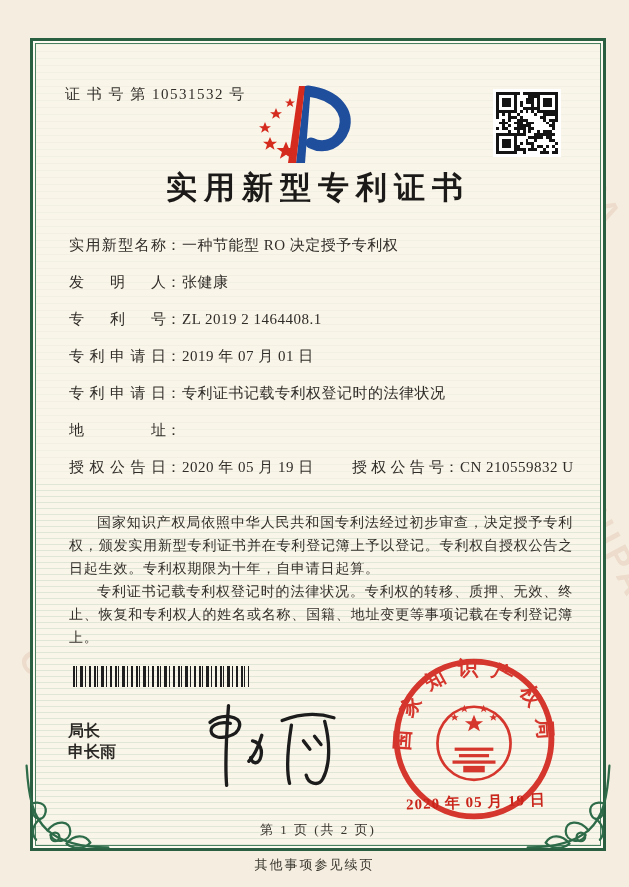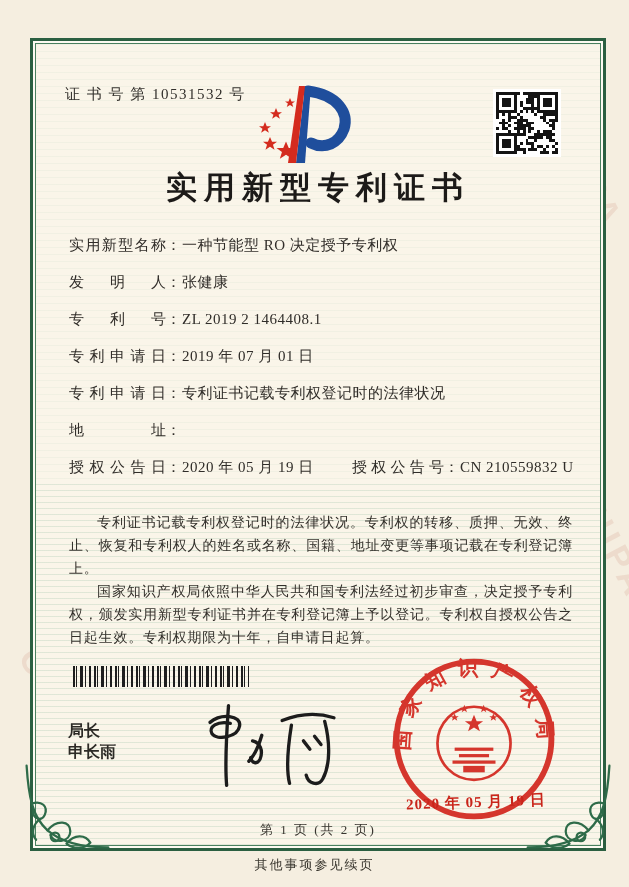--- a/index.html
+++ b/index.html
@@ -377,22 +377,22 @@
       </span>
       <span class="f-group">
         <span class="f-label2">授权公告号</span>
           <span class="f-colon">：</span>
           <span class="f-value2">CN 210559832 U</span>
       </span>
     </div>
   </div>
 
   <div class="paragraphs">
+    <p>国家知识产权局依照中华人民共和国专利法经过初步审查，决定授予专利权，颁发实用新型专利证书并在专利登记簿上予以登记。专利权自授权公告之日起生效。专利权期限为十年，自申请日起算。</p>
     <p>专利证书记载专利权登记时的法律状况。专利权的转移、质押、无效、终止、恢复和专利权人的姓名或名称、国籍、地址变更等事项记载在专利登记簿上。</p>
-    <p>国家知识产权局依照中华人民共和国专利法经过初步审查，决定授予专利权，颁发实用新型专利证书并在专利登记簿上予以登记。专利权自授权公告之日起生效。专利权期限为十年，自申请日起算。</p>
   </div>
 
   <div class="barcode"></div>
 
   <div class="signer">
     <div class="signer-title">局长</div>
     <div class="signer-name">申长雨</div>
   </div>
 
   <svg class="signature-svg" width="185" height="105" viewBox="0 0 200 110">

